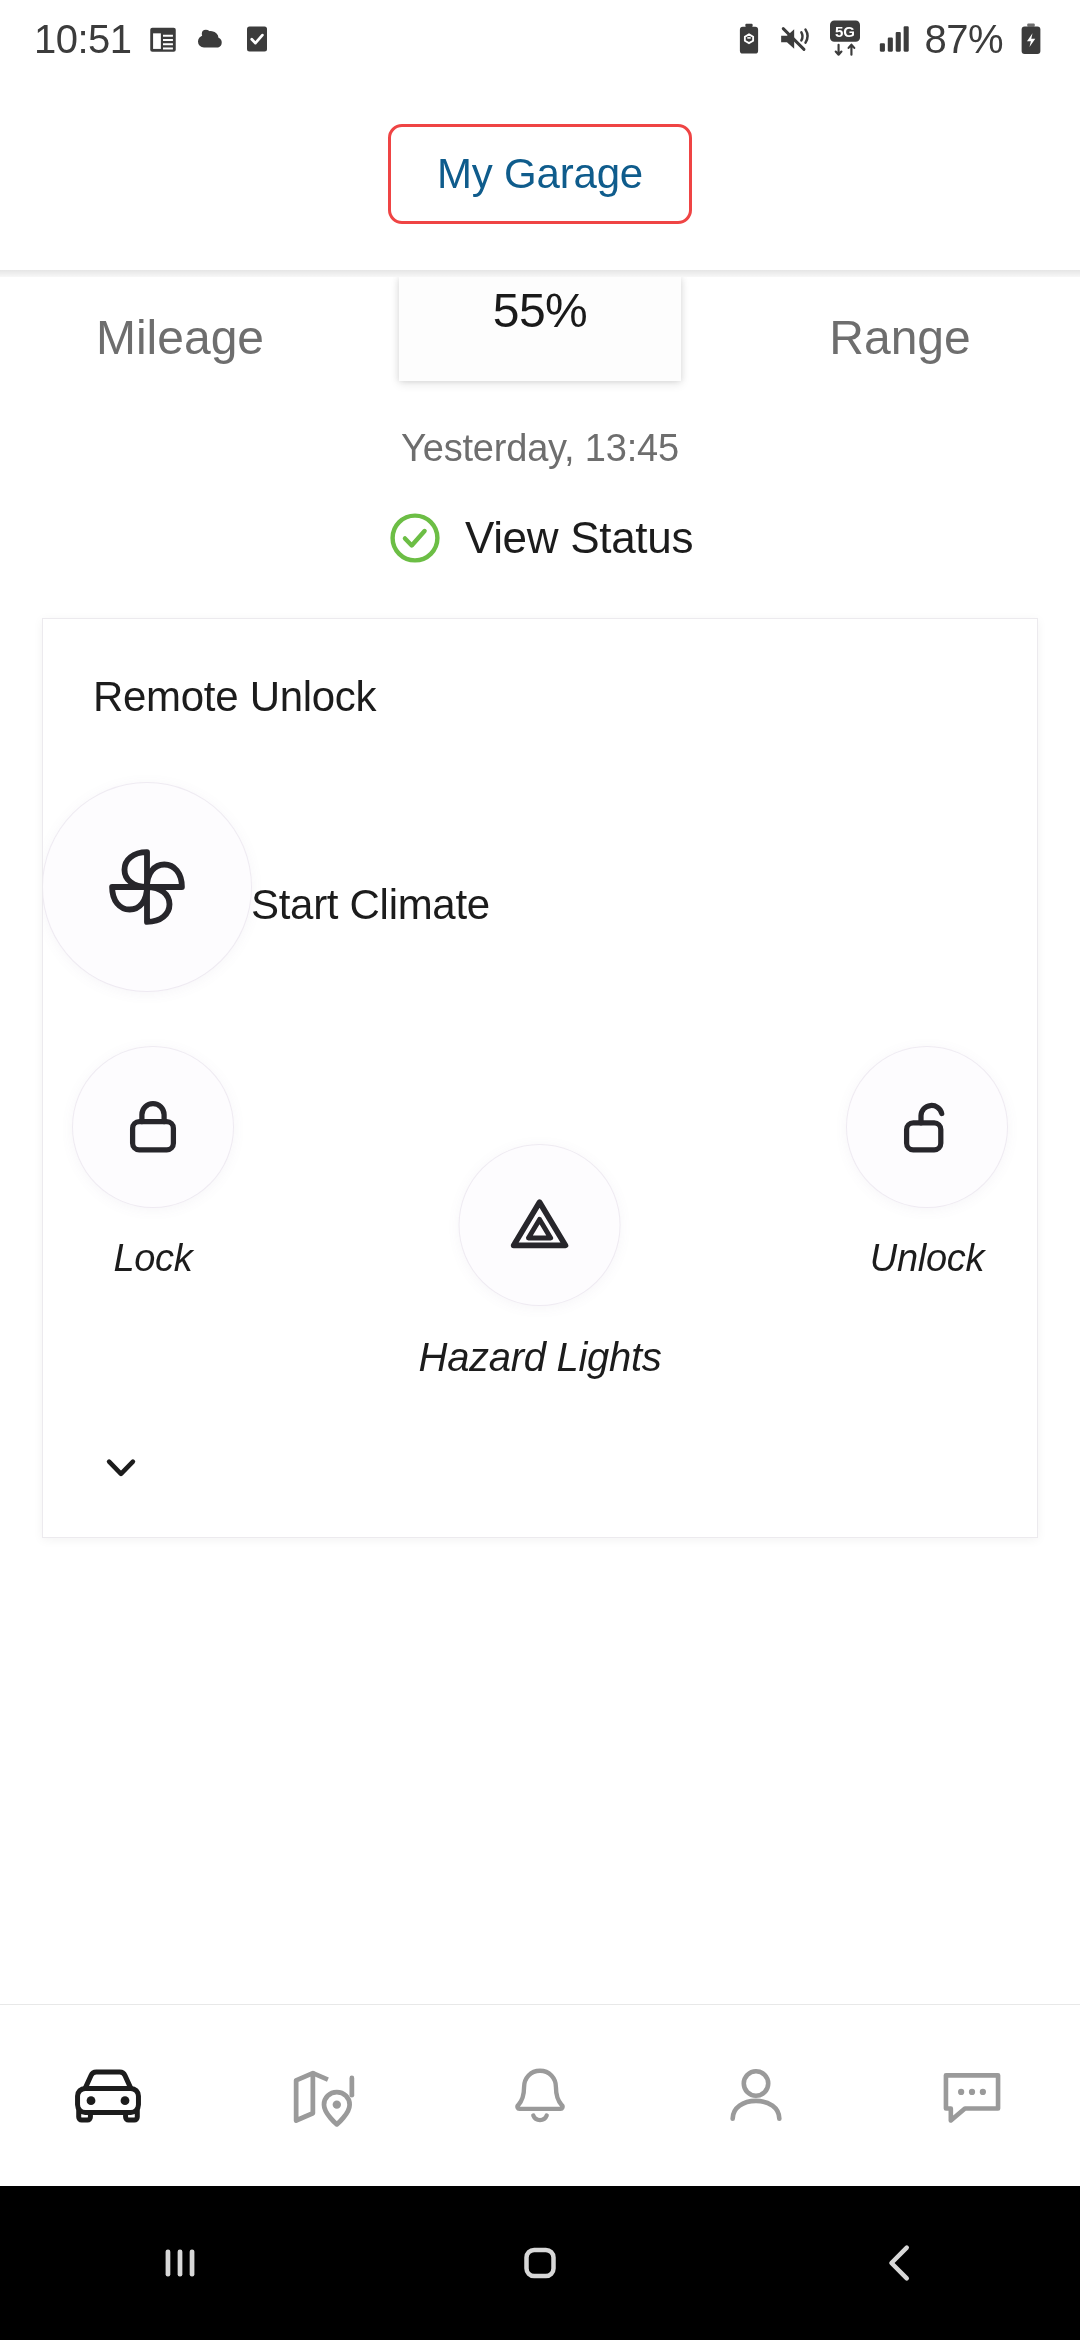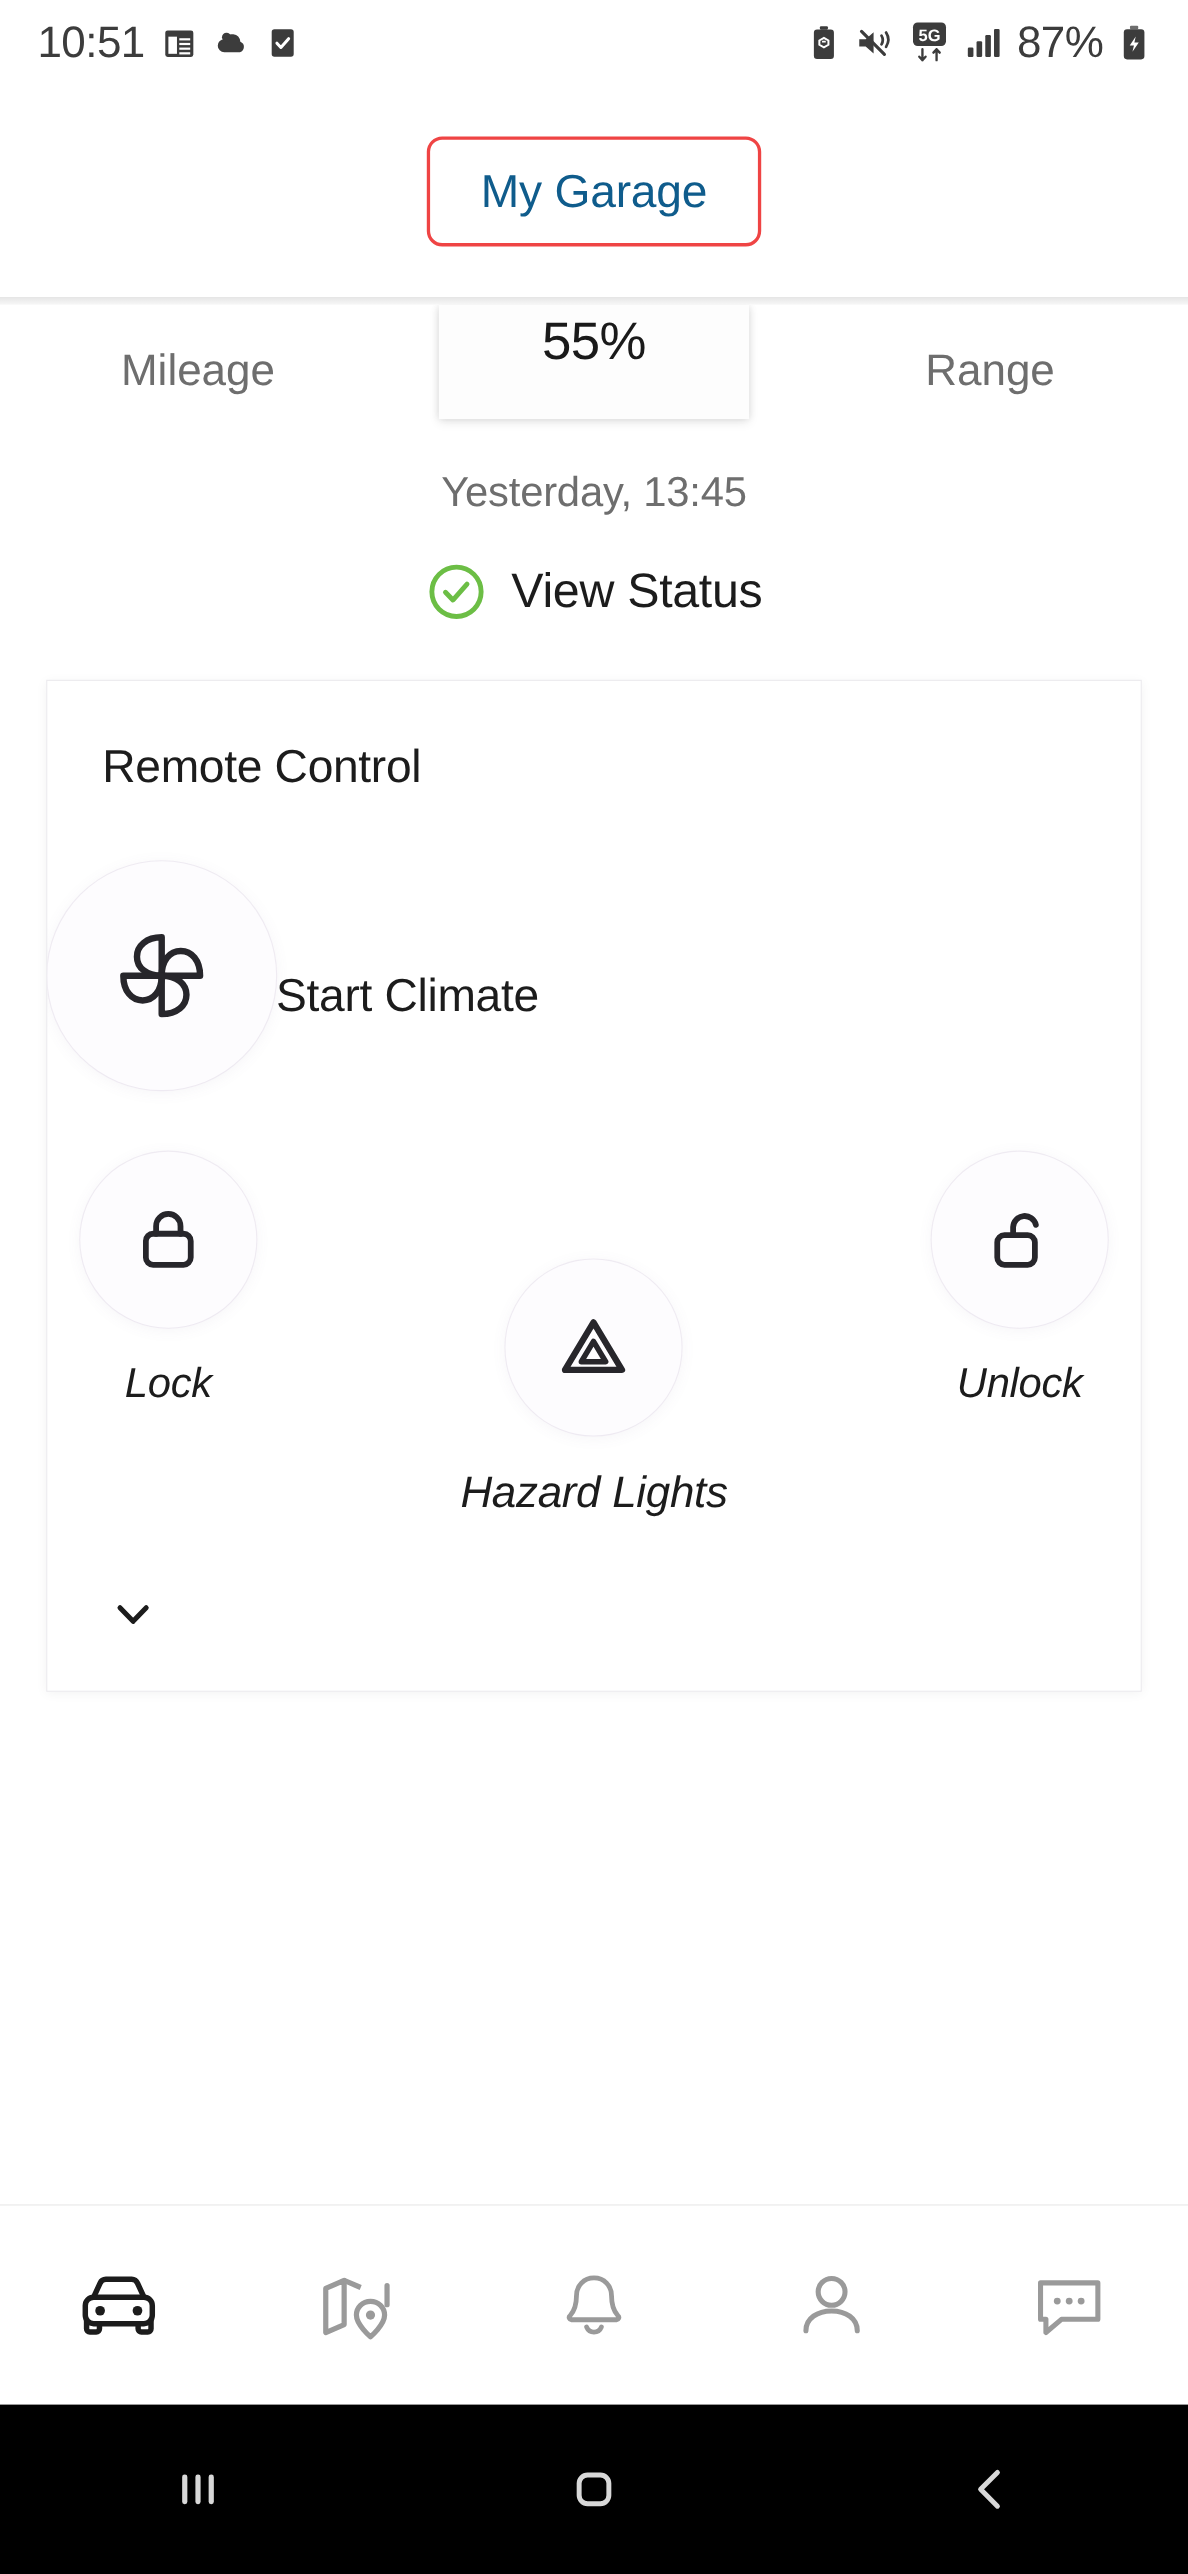--- a/index.html
+++ b/index.html
@@ -44,21 +44,21 @@
   .body {
     position:absolute; top:277px; left:0; width:1080px; height:1727px;
     background:#ffffff; overflow:hidden;
   }
 
   
   .stats {
     position:relative; height:105px; display:flex; align-items:flex-start;
   }
   .stat { flex:1; display:flex; align-items:center; justify-content:center; height:100%; }
-  .stat-label { font-size:40px; color:#6e6e6e; padding-top:16px;text-align:right; }
+  .stat-label { font-size:48px; color:#6e6e6e; padding-top:16px;text-align:right; }
   .stat-center {
     flex:1; position:relative; display:flex; align-items:flex-start; justify-content:center;
   }
   .stat-card {
     width:282px; height:104px; background:#fdfdfd;
     box-shadow:0 3px 9px rgba(0,0,0,0.10), -2px 0 6px rgba(0,0,0,0.05), 2px 0 6px rgba(0,0,0,0.05);
     display:flex; align-items:flex-start; justify-content:center;
     padding-top:6px;
   }
   .stat-value { font-size:48px; color:#1a1a1a; letter-spacing:-0.5px; }
@@ -230,21 +230,21 @@
 
     <div class="viewstatus">
       <svg width="56" height="56" viewBox="0 0 24 24">
         <circle cx="12" cy="12" r="9.6" fill="none" stroke="#6cbe45" stroke-width="1.9"></circle>
         <path d="M7.7 12.2l2.9 3 5.5-6.2" fill="none" stroke="#6cbe45" stroke-width="1.9" stroke-linecap="round" stroke-linejoin="round"></path>
       </svg>
       <span class="viewstatus-text">View Status</span>
     </div>
 
     <div class="rc-card">
-      <div class="rc-title">Remote Control</div>
+      <div class="rc-title">Remote Unlock</div>
 
       <div class="climate-wrap">
         <div class="circle-btn circle-lg">
           <svg width="108" height="108" viewBox="0 0 48 48">
             <g fill="none" stroke="#27262b" stroke-width="2.6" stroke-linecap="round" stroke-linejoin="round">
               <path d="M24 24V8.5c-6.2 0-10 3.4-10 7.8 0 4.4 3.8 7.7 10 7.7z"></path>
               <path d="M24 24h15.5c0-6.2-3.4-10-7.8-10-4.4 0-7.7 3.8-7.7 10z"></path>
               <path d="M24 24v15.5c6.2 0 10-3.4 10-7.8 0-4.4-3.8-7.7-10-7.7z"></path>
               <path d="M24 24H8.5c0 6.2 3.4 10 7.8 10 4.4 0 7.7-3.8 7.7-10z"></path>
             </g>

